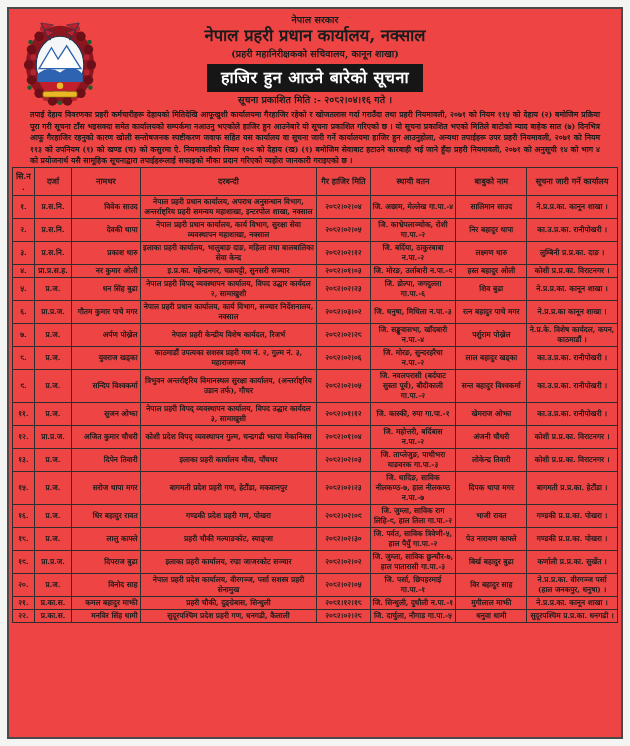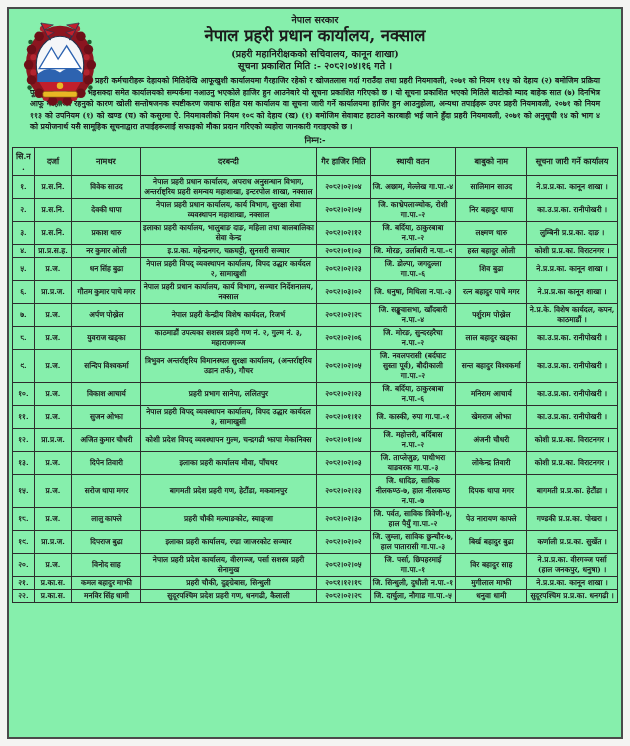--- a/index.html
+++ b/index.html
@@ -3,21 +3,21 @@
 <meta charset="utf-8">
 <style>
   html,body{margin:0;padding:0;}
   body{
     width:630px;height:746px;position:relative;background:#f4f4f2;
     font-family:"DejaVu Serif","Liberation Serif",serif;
     -webkit-font-smoothing:antialiased;color:#1b1b1b;
   }
   .page{
     position:absolute;left:7px;top:7px;width:616px;height:732px;
-    box-sizing:border-box;border:2px solid #4a4a4a;background:#86efac;
+    box-sizing:border-box;border:2px solid #4a4a4a;background:#ef4444;
     padding:2px 3px;
   }
   
   .letterhead{position:relative;text-align:center;padding-top:3px;}
   .emblem{position:absolute;left:10px;top:4px;width:76px;height:92px;}
   .lh-govt{font-size:9.5px;font-weight:bold;line-height:1.25;}
   .lh-ministry{font-size:12px;font-weight:bold;line-height:1.3;}
   .lh-office{font-size:16.5px;font-weight:bold;line-height:1.25;}
   .lh-section{font-size:9.5px;font-weight:bold;line-height:1.4;}
   .notice-title{
@@ -33,21 +33,21 @@
   }
   .list-intro{text-align:center;font-size:8.5px;font-weight:bold;margin:1px 0 2px;}
   
   table.notice{width:100%;border-collapse:collapse;table-layout:fixed;}
   table.notice th,table.notice td{
     border:1px solid #2d2d2d;font-size:7.4px;font-weight:bold;
     padding:1px 2px;text-align:center;vertical-align:middle;line-height:1.35;
     overflow:hidden;word-wrap:break-word;
   }
   table.notice th{font-size:8px;padding:3px 3px;}
-  table.notice td.c2{text-align:center;padding-left:3px;font-family:Liberation Serif, serif;}
+  table.notice td.c2{text-align:right;padding-left:3px;}
   col.w0{width:3.6%;} col.w1{width:6.2%;} col.w2{width:11.3%;}
   col.w3{width:29.2%;} col.w4{width:8.8%;} col.w5{width:14.2%;}
   col.w6{width:11.7%;} col.w7{width:15.0%;}
 </style>
 </head>
 <body>
 
 <div class="page">
 
   <div class="letterhead">
@@ -96,25 +96,25 @@
       <path d="M18 56 L31 34 L38 46 L47 32 L62 56 Z" fill="#ffffff" stroke="#2d63b0" stroke-width="1.4"></path>
       <path d="M16 62 Q28 52 40 60 Q54 50 64 62 L64 70 L16 70 Z" fill="#2d63b0"></path>
 
       <path d="M18 70 L62 70 L56 80 L24 80 Z" fill="#c21f2c"></path>
       <rect x="22" y="80" width="36" height="6" rx="2" fill="#e9b824" stroke="#8a6a10" stroke-width="0.7"></rect>
       <circle cx="40" cy="74" r="3.4" fill="#e9b824"></circle>
     </svg>
     <div class="lh-govt">नेपाल सरकार</div>
     <div class="lh-office">नेपाल प्रहरी प्रधान कार्यालय, नक्साल</div>
     <div class="lh-section">(प्रहरी महानिरीक्षकको सचिवालय, कानून शाखा)</div>
+    <div><span class="notice-title">हाजिर हुन आउने बारेको सूचना</span></div>
     <div class="pub-date">सूचना प्रकाशित मिति :- २०८२।०४।१६ गते ।</div>
   </div>
 
   <p class="notice-body">तपाई देहाय विवरणका प्रहरी कर्मचारीहरू देहायको मितिदेखि आफूखुशी कार्यालयमा गैरहाजिर रहेको र खोजतलास गर्दा गराउँदा तथा प्रहरी नियमावली, २०७१ को नियम ११५ को देहाय (२) बमोजिम प्रक्रिया पूरा गरी सूचना टाँस भइसक्दा समेत कार्यालयको सम्पर्कमा नआउनु भएकोले हाजिर हुन आउनेबारे यो सूचना प्रकाशित गरिएको छ । यो सूचना प्रकाशित भएको मितिले बाटोको म्याद बाहेक सात (७) दिनभित्र आफू गैरहाजिर रहनुको कारण खोली सन्तोषजनक स्पष्टीकरण जवाफ सहित यस कार्यालय वा सूचना जारी गर्ने कार्यालयमा हाजिर हुन आउनुहोला, अन्यथा तपाईहरू उपर प्रहरी नियमावली, २०७१ को नियम ११३ को उपनियम (१) को खण्ड (च) को कसुरमा ऐ. नियमावलीको नियम १०९ को देहाय (ख) (१) बमोजिम सेवाबाट हटाउने कारबाही भई जाने हुँदा प्रहरी नियमावली, २०७१ को अनुसूची १४ को भाग ४ को प्रयोजनार्थ यसै सामूहिक सूचनाद्वारा तपाईहरूलाई सफाइको मौका प्रदान गरिएको व्यहोरा जानकारी गराइएको छ ।</p>
-  <div class="list-intro">निम्न:-</div>
 
   <table class="notice">
     <colgroup>
       <col class="w0">
         <col class="w1">
         <col class="w2">
         <col class="w3">
       <col class="w4">
         <col class="w5">
         <col class="w6">
@@ -217,30 +217,20 @@
           <td class="c0">९.</td>
           <td class="c1">प्र.ज.</td>
           <td class="c2">सन्दिप विश्वकर्मा</td>
           <td class="c3">त्रिभुवन अन्तर्राष्ट्रिय विमानस्थल सुरक्षा कार्यालय, (अन्तर्राष्ट्रिय उडान तर्फ), गौचर</td>
           <td class="c4">२०८२।०२।०५</td>
           <td class="c5">जि. नवलपरासी (बर्दघाट सुस्ता पूर्व), बौदीकाली गा.पा.-२</td>
           <td class="c6">सन्त बहादुर विश्वकर्मा</td>
           <td class="c7">का.उ.प्र.का. रानीपोखरी ।</td>
         </tr>
         <tr>
-          <td class="c0">१०.</td>
-          <td class="c1">प्र.ज.</td>
-          <td class="c2">विकाश आचार्य</td>
-          <td class="c3">प्रहरी प्रभाग सानेपा, ललितपुर</td>
-          <td class="c4">२०८२।०२।२३</td>
-          <td class="c5">जि. बर्दिया, ठाकुरबाबा न.पा.-६</td>
-          <td class="c6">मनिराम आचार्य</td>
-          <td class="c7">का.उ.प्र.का. रानीपोखरी ।</td>
-        </tr>
-        <tr>
           <td class="c0">११.</td>
           <td class="c1">प्र.ज.</td>
           <td class="c2">सुजन ओझा</td>
           <td class="c3">नेपाल प्रहरी विपद् व्यवस्थापन कार्यालय, विपद उद्धार कार्यदल ३, सामाखुसी</td>
           <td class="c4">२०८२।०१।१२</td>
           <td class="c5">जि. कास्की, रुपा गा.पा.-१</td>
           <td class="c6">खेमराज ओझा</td>
           <td class="c7">का.उ.प्र.का. रानीपोखरी ।</td>
         </tr>
         <tr>
@@ -267,20 +257,30 @@
           <td class="c0">१५.</td>
           <td class="c1">प्र.ज.</td>
           <td class="c2">सरोज थापा मगर</td>
           <td class="c3">बागमती प्रदेश प्रहरी गण, हेटौंडा, मकवानपुर</td>
           <td class="c4">२०८२।०२।२३</td>
           <td class="c5">जि. धादिङ, साविक नीलकण्ठ-७, हाल नीलकण्ठ न.पा.-७</td>
           <td class="c6">दिपक थापा मगर</td>
           <td class="c7">बागमती प्र.प्र.का. हेटौंडा ।</td>
         </tr>
         <tr>
+          <td class="c0">१६.</td>
+          <td class="c1">प्र.ज.</td>
+          <td class="c2">धिर बहादुर रावत</td>
+          <td class="c3">गण्डकी प्रदेश प्रहरी गण, पोखरा</td>
+          <td class="c4">२०८२।०२।०९</td>
+          <td class="c5">जि. जुम्ला, साविक राग लिहि-९, हाल तिला गा.पा.-२</td>
+          <td class="c6">भाजी रावत</td>
+          <td class="c7">गण्डकी प्र.प्र.का. पोखरा ।</td>
+        </tr>
+        <tr>
           <td class="c0">१८.</td>
           <td class="c1">प्र.ज.</td>
           <td class="c2">लालु काफ्ले</td>
           <td class="c3">प्रहरी चौकी मल्याङकोट, स्याङ्जा</td>
           <td class="c4">२०८२।०२।३०</td>
           <td class="c5">जि. पर्वत, साविक त्रिवेणी-५, हाल पैयुँ गा.पा.-२</td>
           <td class="c6">पेउ नारायण काफ्ले</td>
           <td class="c7">गण्डकी प्र.प्र.का. पोखरा ।</td>
         </tr>
         <tr>

